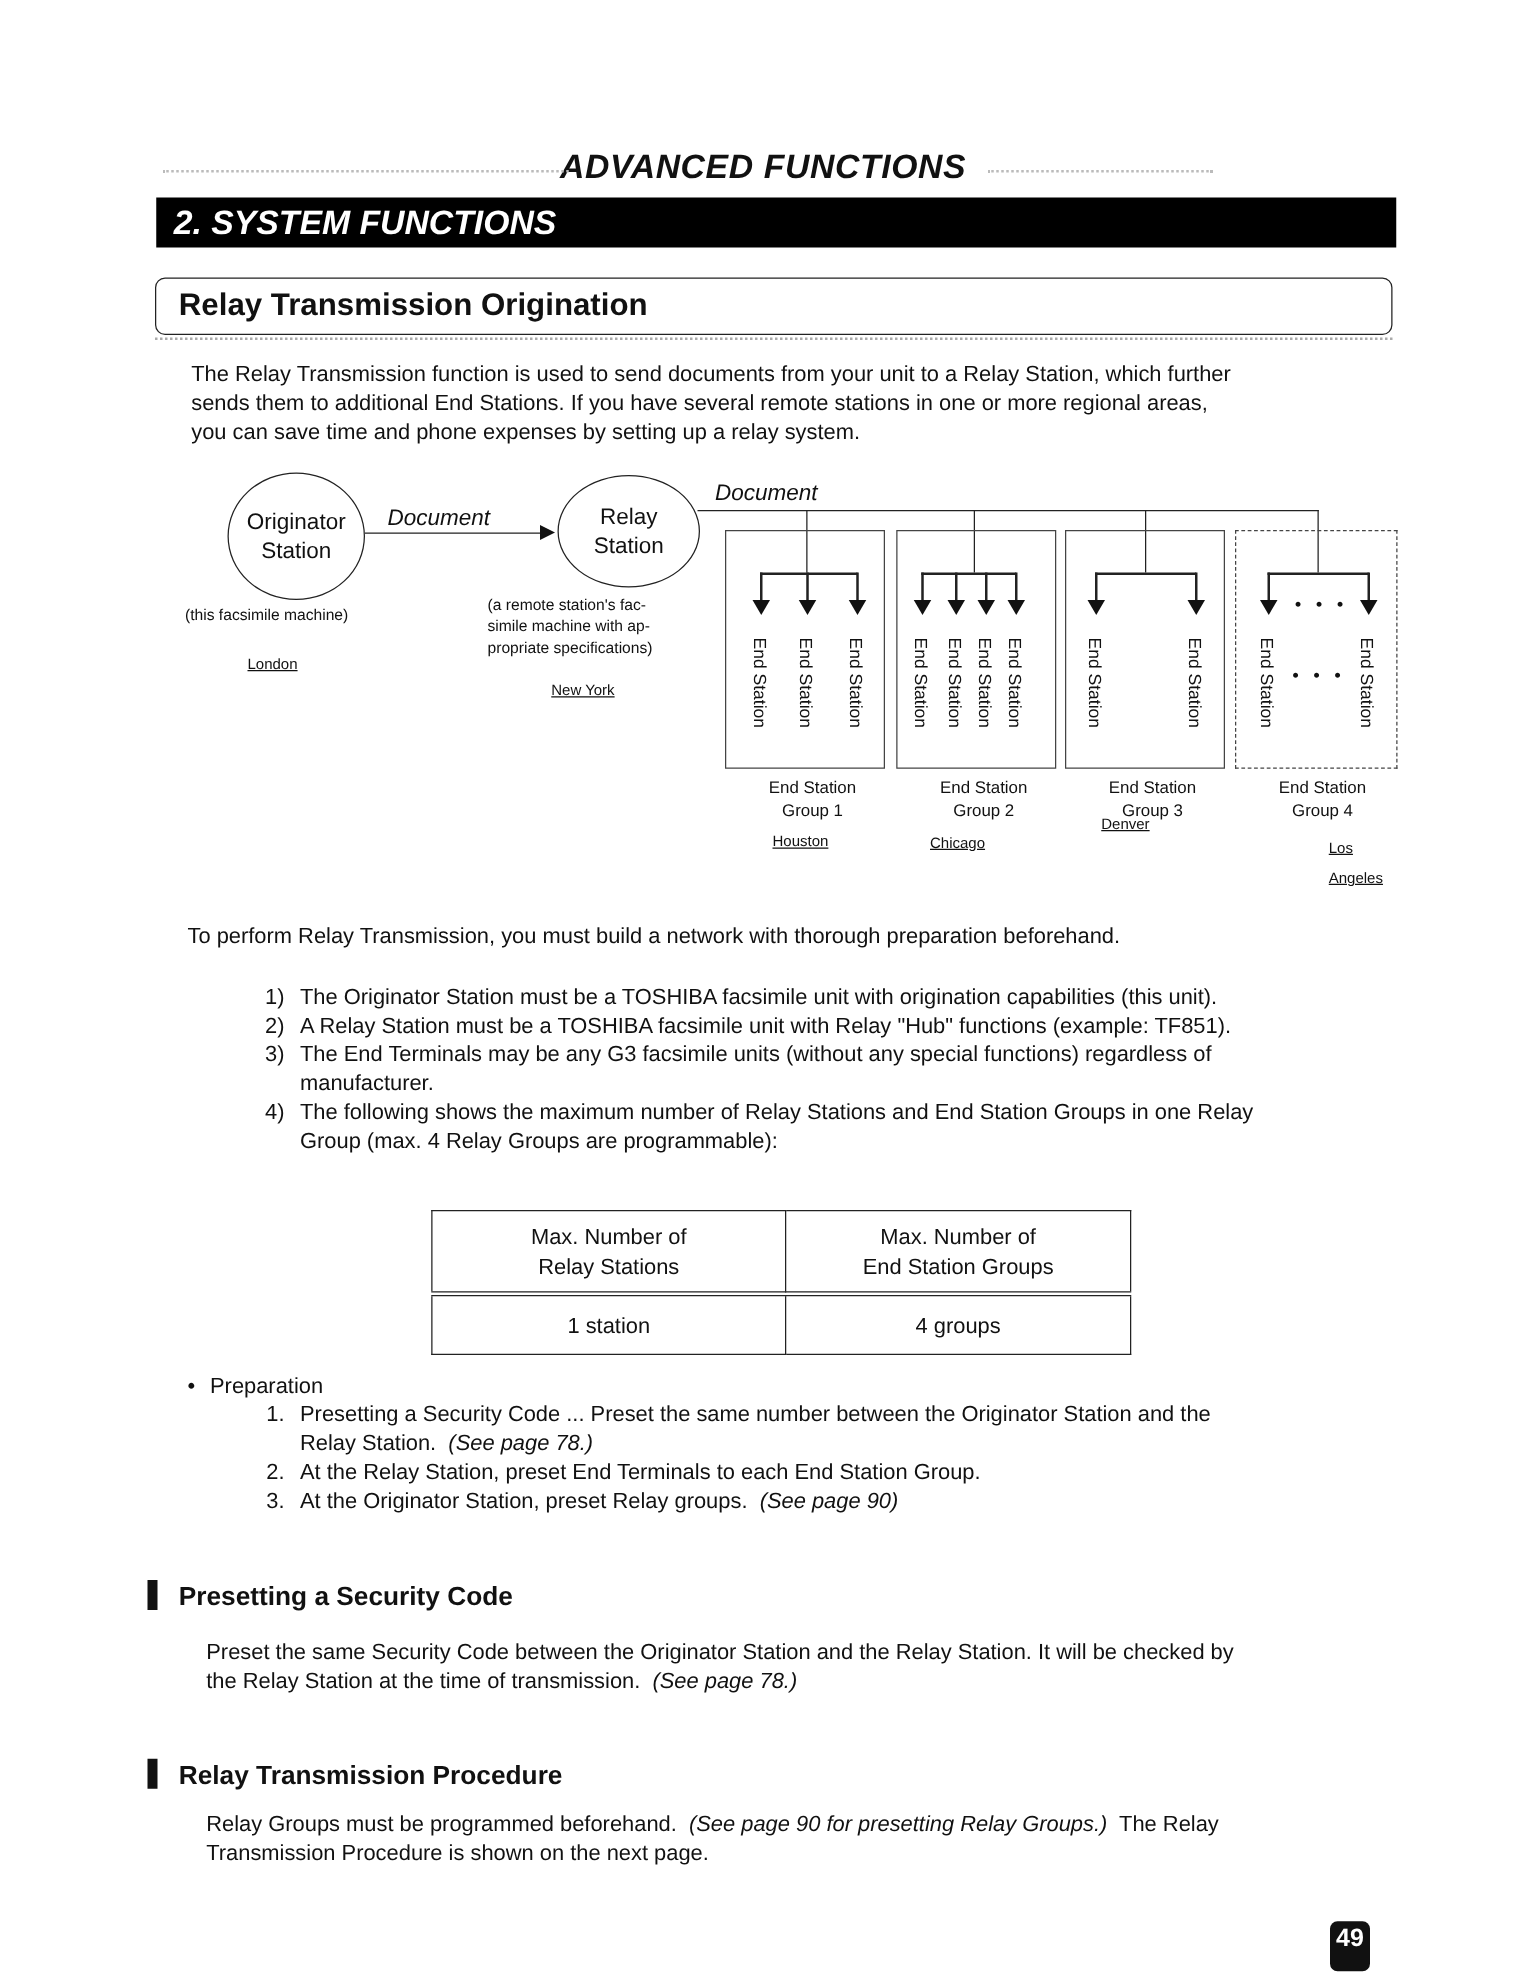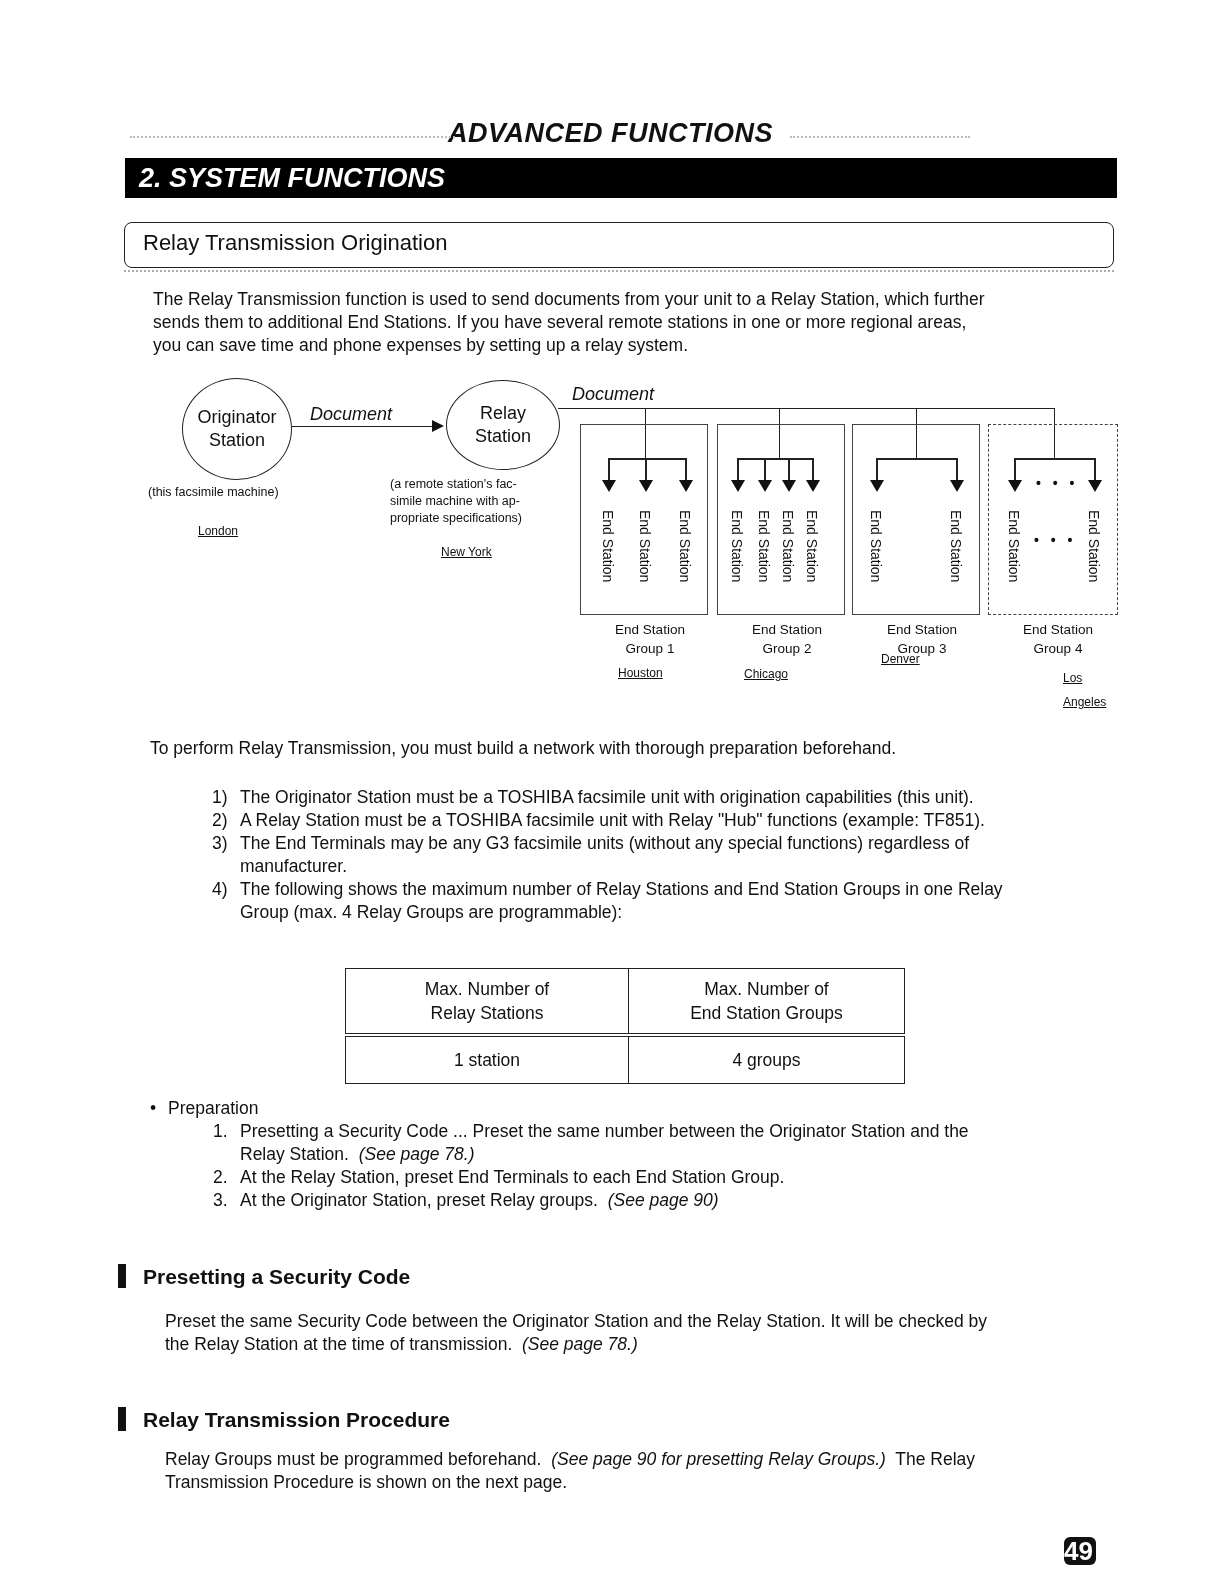--- a/index.html
+++ b/index.html
@@ -10,21 +10,21 @@
   .running-head { left: 0; width: 1221px; top: 118px; text-align: center;
     font-weight: bold; font-style: italic; font-size: 27px; letter-spacing: 0.5px; }
   .running-head .dots { position: absolute; top: 18px; height: 2px;
     border-top: 2px dotted #bbb; }
 
   .section-bar { left: 125px; top: 158px; width: 992px; height: 40px; background: #000; color: #fff;
     font-weight: bold; font-style: italic; font-size: 27px; line-height: 40px; padding-left: 14px; box-sizing: border-box; }
 
   .title-box { left: 124px; top: 222px; width: 990px; height: 46px; border: 1.5px solid #222;
     border-radius: 8px; box-sizing: border-box; }
-  .title-box span { position: absolute; left: 18px; top: 7px; font-size: 22px; font-weight: normal; }
+  .title-box span { position: absolute; left: 18px; top: 7px; font-size: 25px; font-weight: bold; }
   .title-underline { left: 124px; top: 270px; width: 990px; border-top: 2px dotted #aaa; }
 
   .para { font-size: 17.5px; line-height: 23px; }
   .italic { font-style: italic; }
 
   
   .circle { border: 1.5px solid #222; border-radius: 50%; box-sizing: border-box;
     display: flex; align-items: center; justify-content: center; text-align: center;
     font-size: 18px; line-height: 23px; }
   .small { font-size: 12.5px; line-height: 17px; }
@@ -37,22 +37,22 @@
   .vtext { writing-mode: vertical-rl; font-size: 14px; white-space: nowrap; }
   .dots-h { font-size: 14px; letter-spacing: 4px; font-weight: bold; }
   .group-label { font-size: 13.5px; line-height: 19px; text-align: center; width: 120px; }
 
   table.maxtable { border-collapse: collapse; font-size: 17.5px; }
   table.maxtable td { border: 1.5px solid #222; text-align: center; }
 
   .sub-head { font-size: 21px; font-weight: bold; }
   .sub-head .bar { display: inline-block; width: 8px; height: 24px; background: #111; vertical-align: -4px; margin-right: 17px; }
 
-  .page-num { left: 1064px; top: 1537px; width: 32px; height: 28px; background: #111; color: #fff;
-    border-radius: 6px; font-weight: bold; font-size: 26px; text-align: left; line-height: 28px; }
+  .page-num { left: 1064px; top: 1537px; width: 32px; height: 40px; background: #111; color: #fff;
+    border-radius: 6px; font-weight: bold; font-size: 20px; text-align: center; line-height: 28px; }
 </style>
 </head>
 <body>
 
 <div class="abs running-head">
   <div class="dots" style="left:130px;width:325px;"></div>
   <span>ADVANCED FUNCTIONS</span>
   <div class="dots" style="left:790px;width:180px;"></div>
 </div>
 

